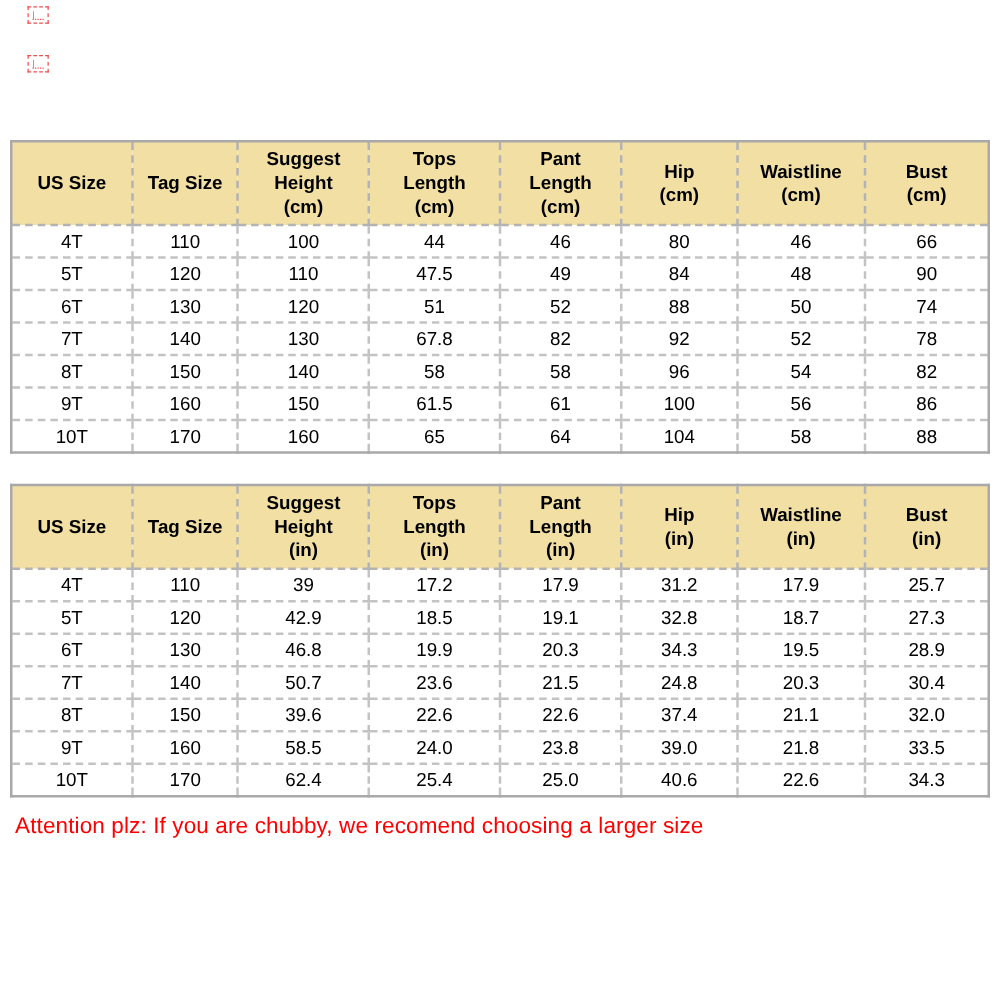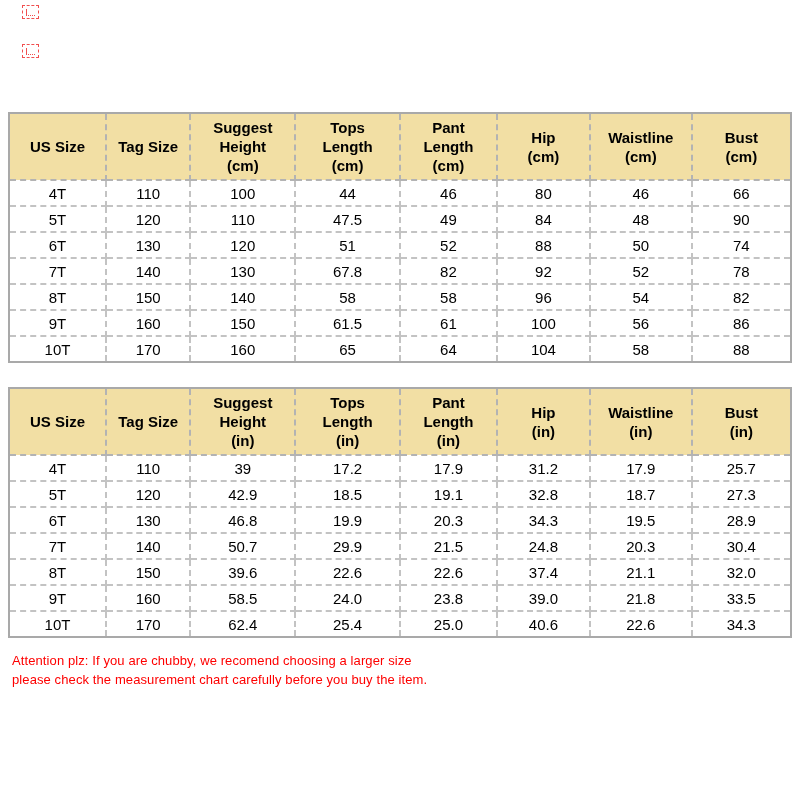--- a/index.html
+++ b/index.html
@@ -75,21 +75,21 @@
   col.c2 { width: 13.4%; }
   col.c3 { width: 13.4%; }
   col.c4 { width: 12.4%; }
   col.c5 { width: 11.9%; }
   col.c6 { width: 13.0%; }
   col.c7 { width: 12.7%; }
 
   .attention {
     margin: 13px 0 0 12px;
     color: #fe0000;
-    font-size: 13px;
+    font-size: 18px;
     line-height: 19px;
     letter-spacing: 0.1px;
   }
 </style>
 </head>
 <body>
 
 <div class="page">
 
   <div class="broken-img" id="broken1">
@@ -265,21 +265,21 @@
           <td>19.9</td>
           <td>20.3</td>
           <td>34.3</td>
           <td>19.5</td>
           <td>28.9</td>
         </tr>
         <tr>
           <td>7T</td>
           <td>140</td>
           <td>50.7</td>
-          <td>29.9</td>
+          <td>23.6</td>
           <td>21.5</td>
           <td>24.8</td>
           <td>20.3</td>
           <td>30.4</td>
         </tr>
         <tr>
           <td>8T</td>
           <td>150</td>
           <td>39.6</td>
           <td>22.6</td>
@@ -306,16 +306,15 @@
           <td>25.0</td>
           <td>40.6</td>
           <td>22.6</td>
           <td>34.3</td>
         </tr>
       </tbody>
   </table>
 
   <div class="attention">
     <div>Attention plz: If you are chubby, we recomend choosing a larger size</div>
-    <div>please check the measurement chart carefully before you buy the item.</div>
   </div>
 
 </div>
 
 </body></html>

